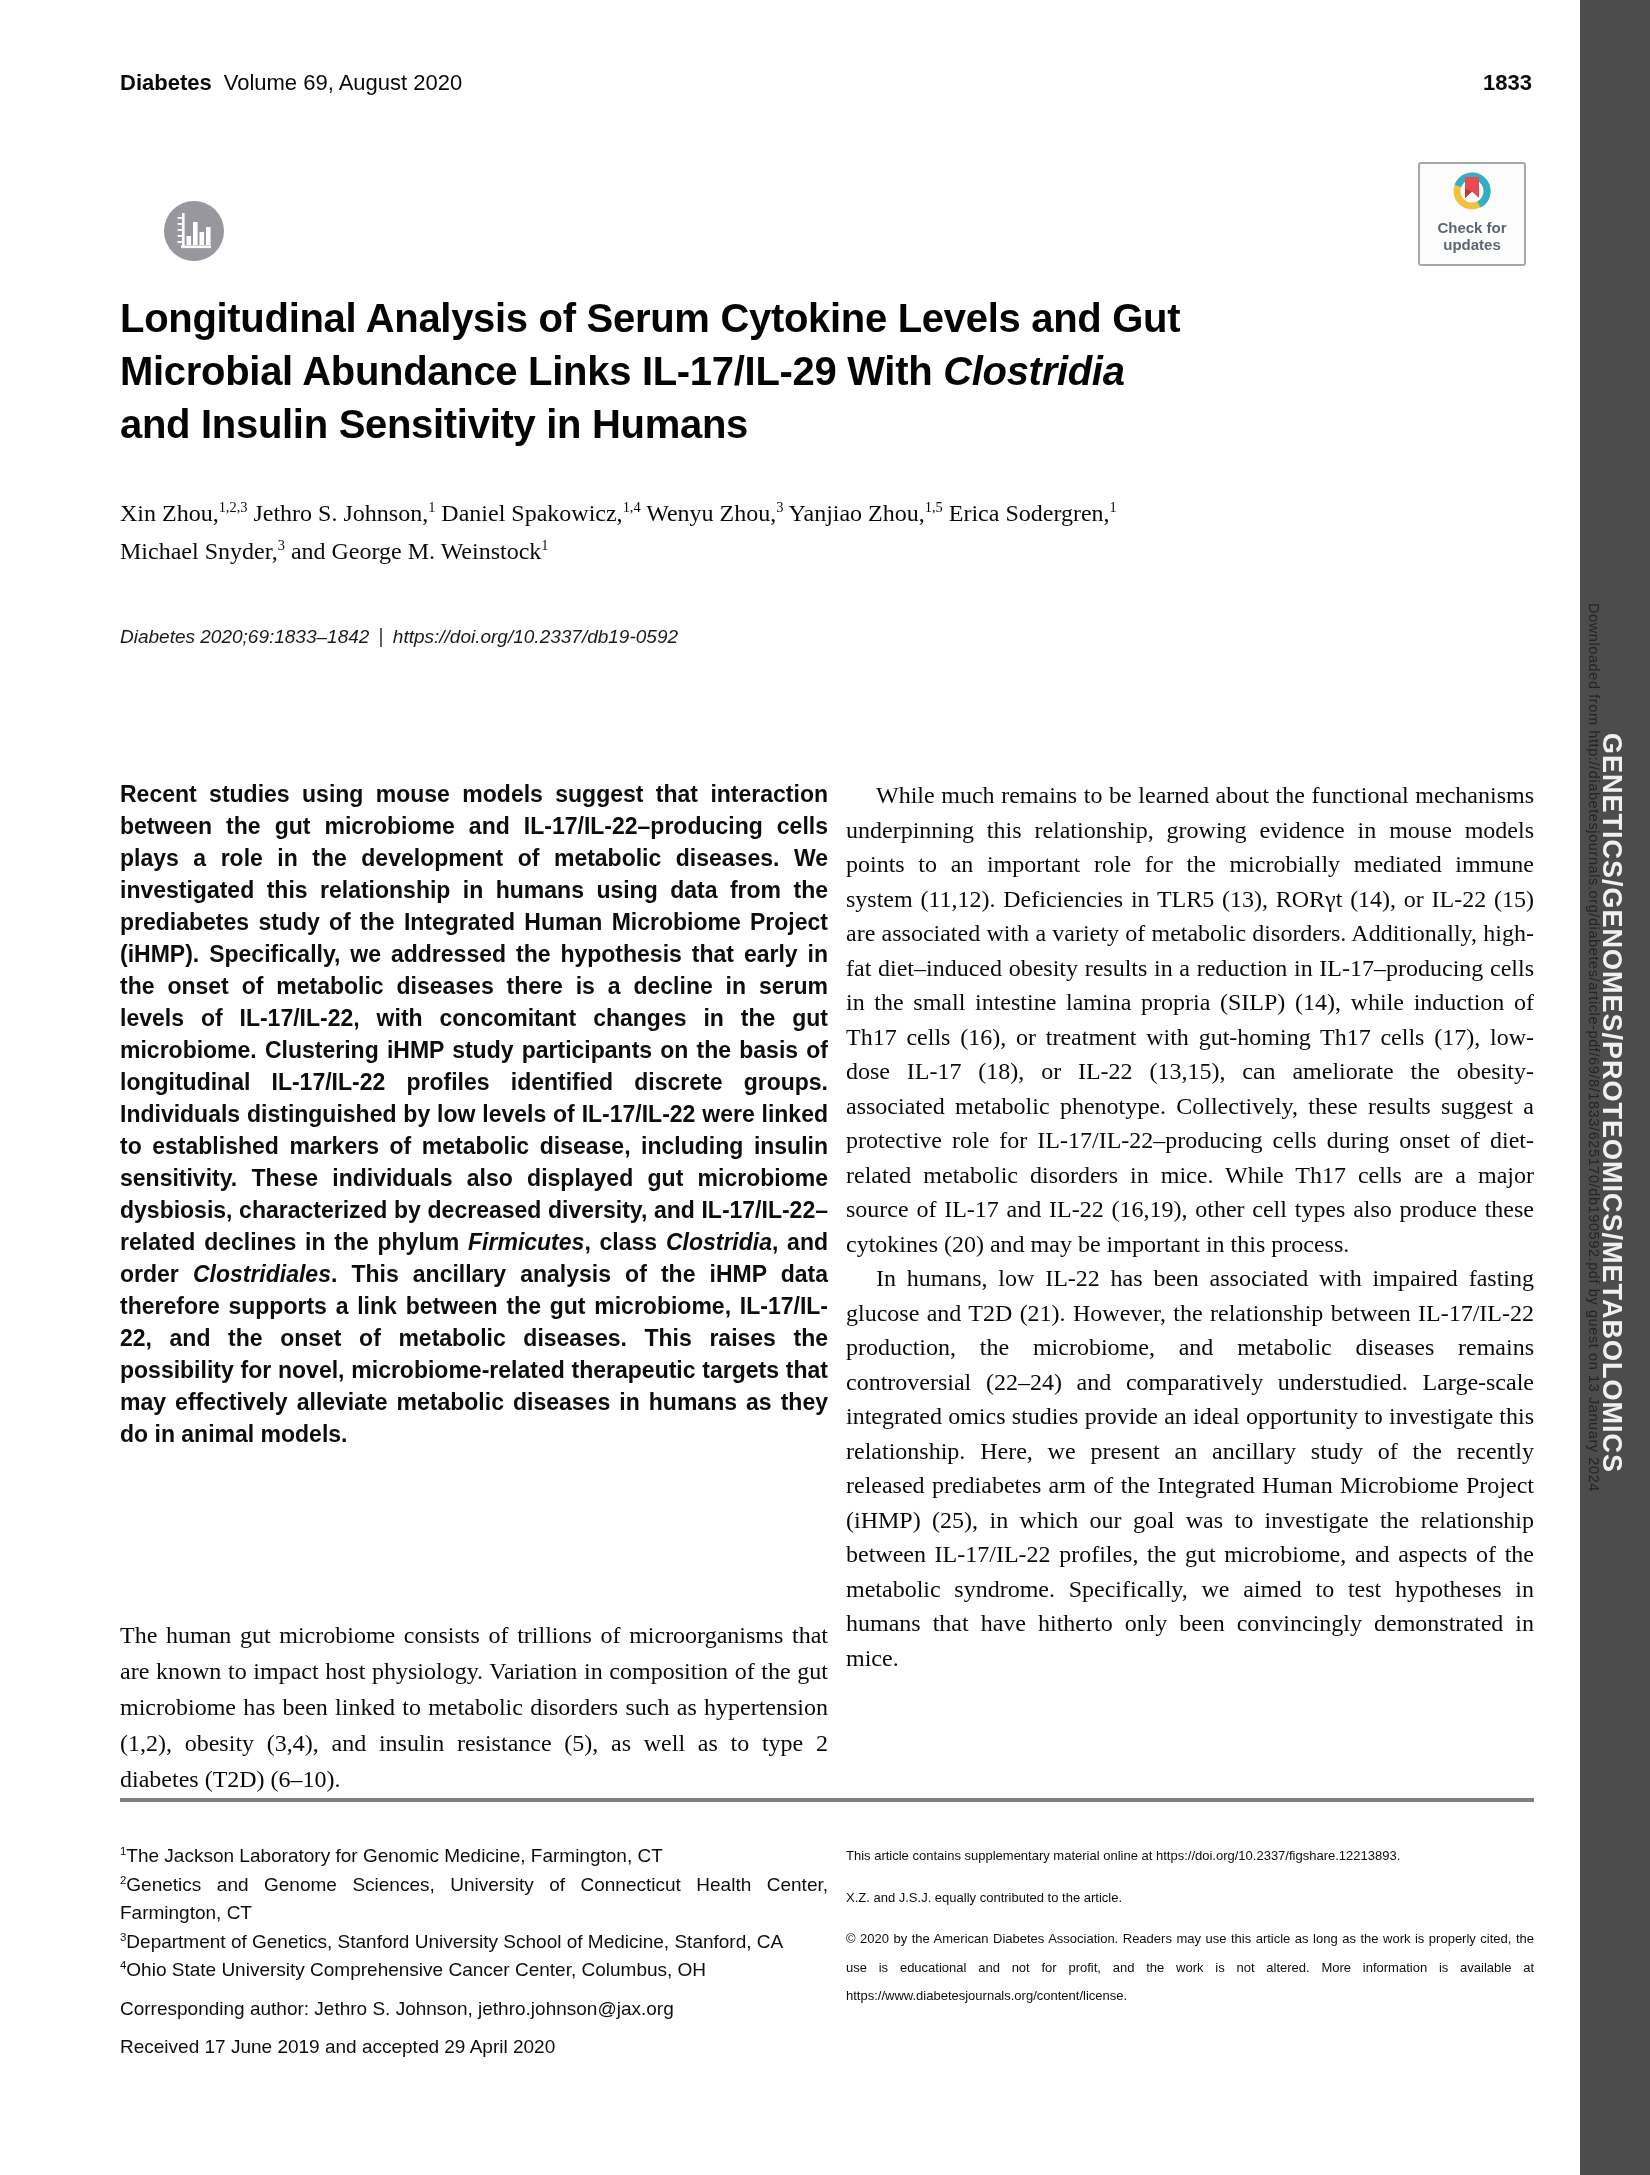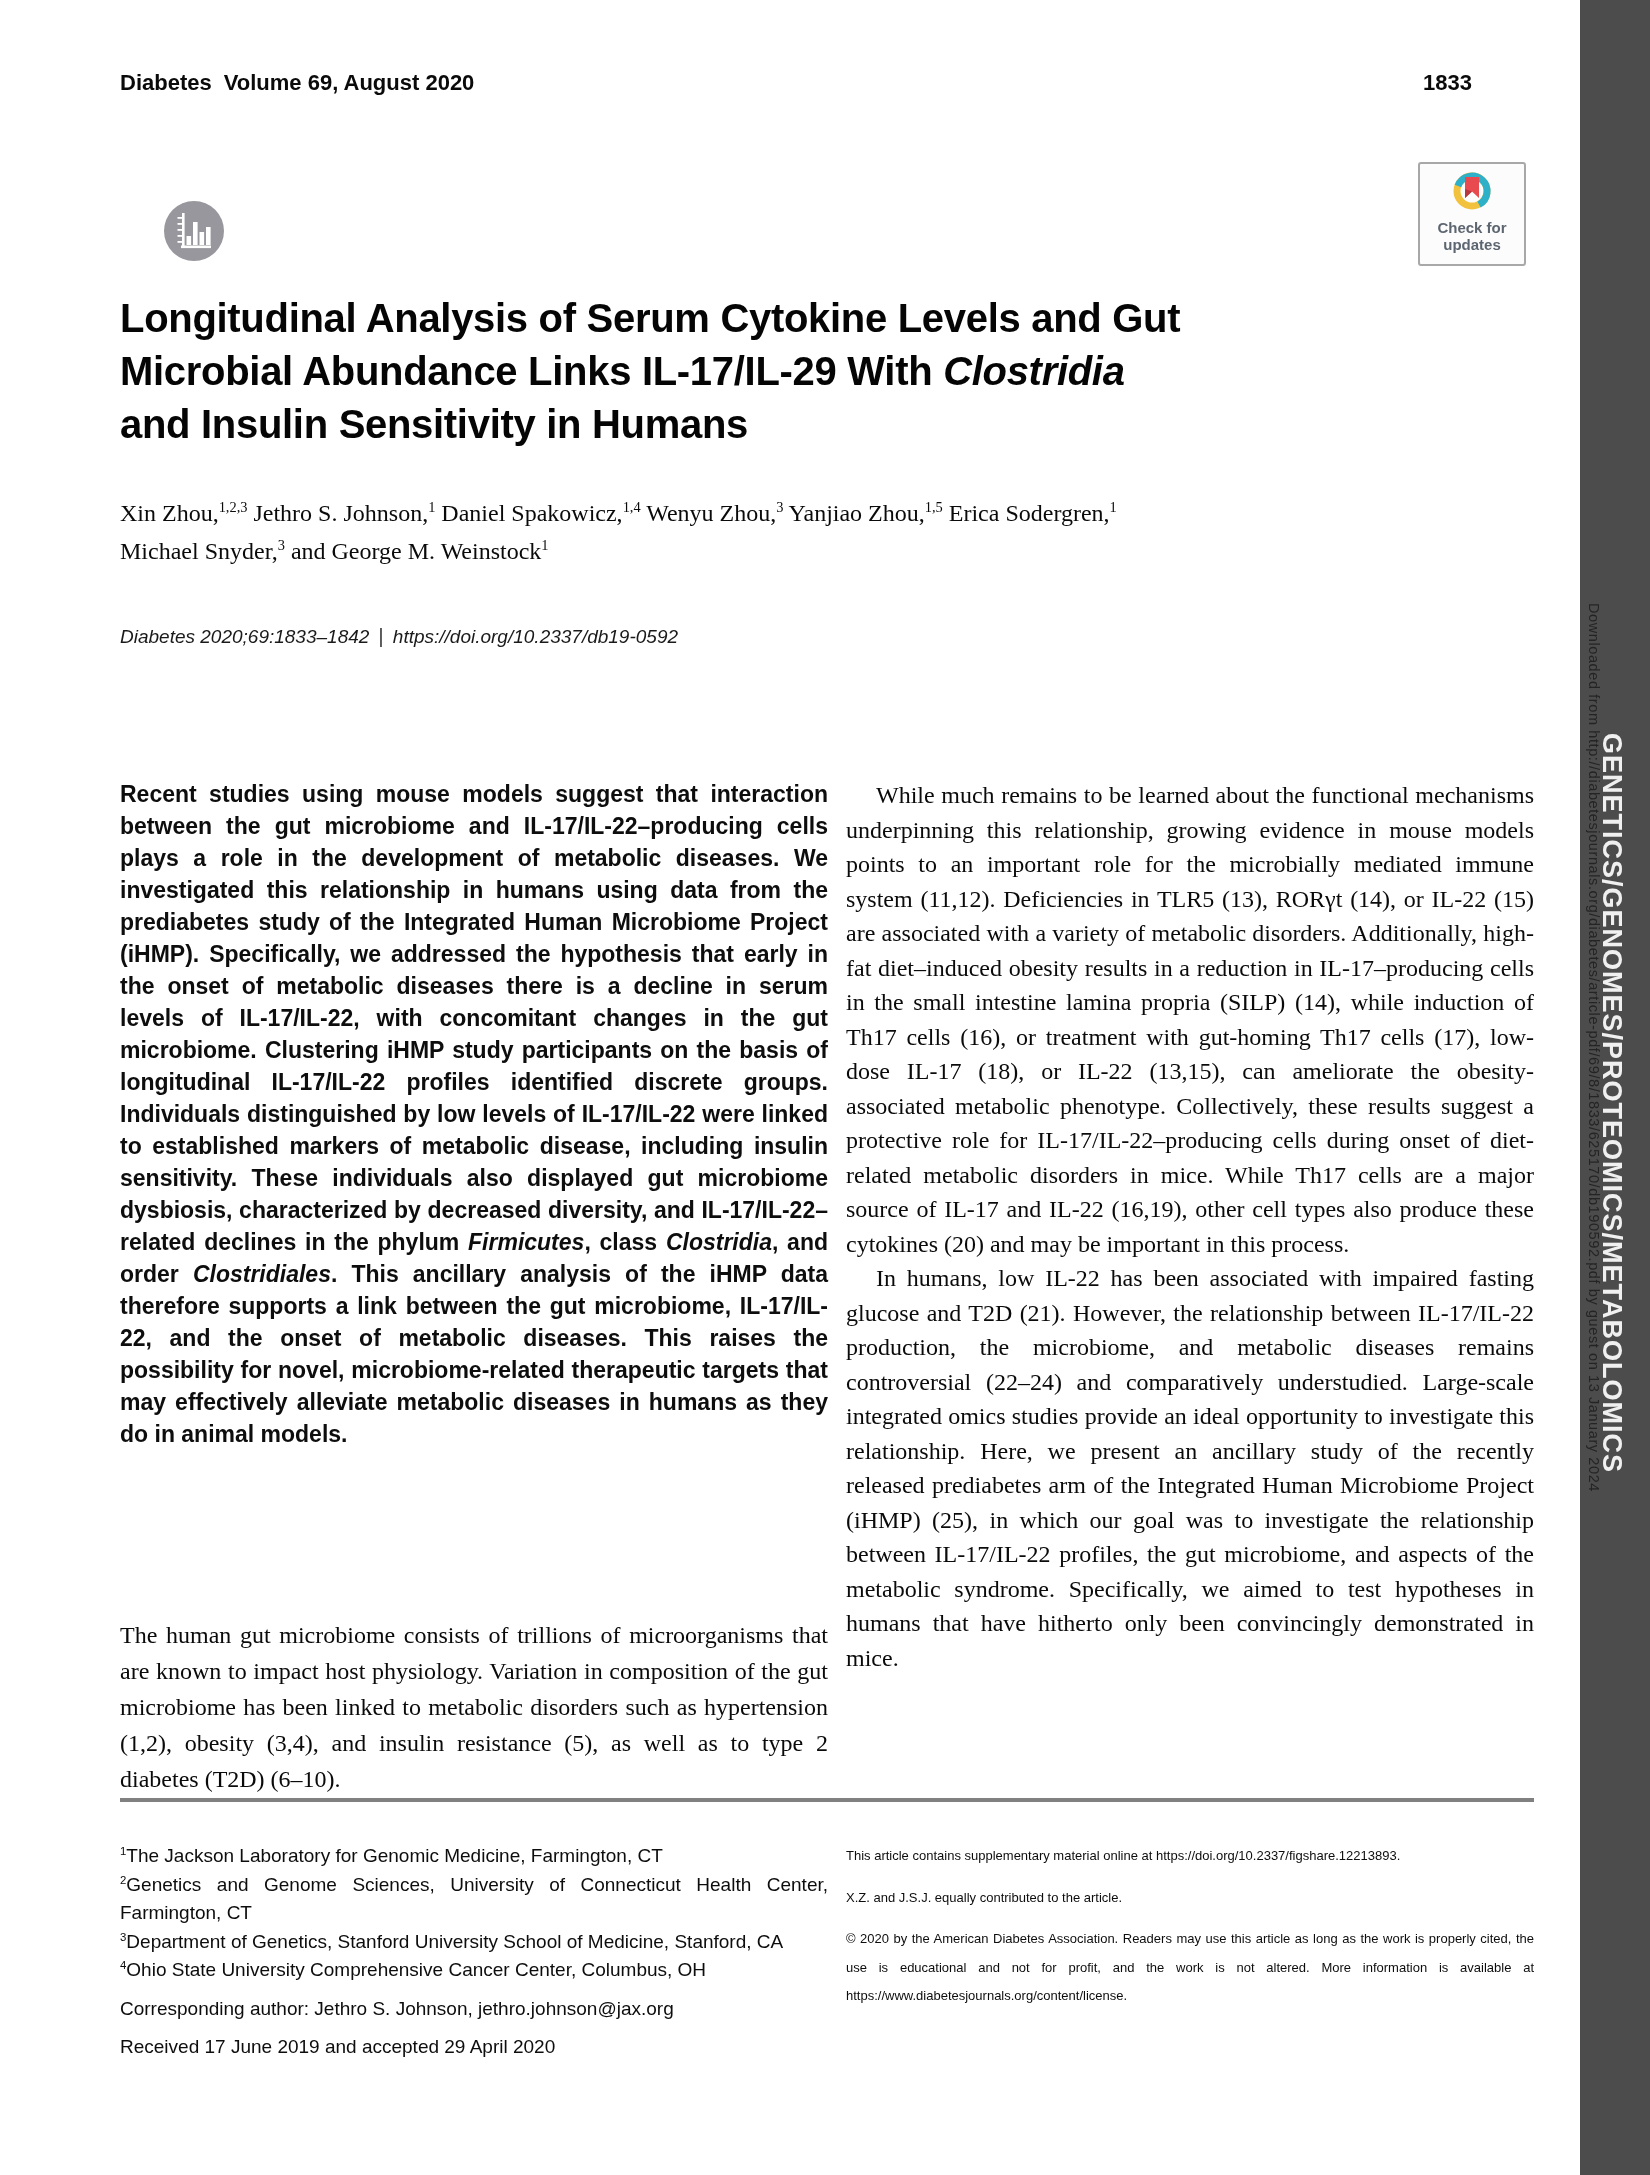--- a/index.html
+++ b/index.html
@@ -1,22 +1,22 @@
 <!DOCTYPE html>
 <html><head>
 <meta charset="utf-8">
 <style>
   html,body{margin:0;padding:0;background:#ffffff;}
   .page{position:relative;width:1650px;height:2175px;background:#ffffff;overflow:hidden;
         font-family:"Liberation Sans", sans-serif;color:#111;}
   
   .running-head{position:absolute;left:120px;top:70px;width:1412px;font-size:22px;color:#0a0a0a;}
   .rh-journal{font-weight:700;}
-  .rh-vol{margin-left:12px;font-weight:700;}
-  .rh-page{position:absolute;left:1332px;top:70px;width:140px;text-align:right;
+  .rh-vol{margin-left:12px;font-weight:400;}
+  .rh-page{position:absolute;left:1392px;top:70px;width:140px;text-align:right;
            font-size:22px;font-weight:700;color:#0a0a0a;}
   
   .logo{position:absolute;left:163px;top:200px;width:62px;height:62px;}
   
   .badge{position:absolute;left:1418px;top:162px;width:104px;height:100px;background:#fcfcfc;
          border:2px solid #a8a8a8;border-radius:3px;display:flex;flex-direction:column;
          align-items:center;justify-content:flex-start;cursor:pointer;}
   .badge-icon{margin-top:3px;width:52px;height:52px;}
   .badge-text{font-size:15px;line-height:17px;font-weight:700;color:#5d6670;text-align:center;}
   

